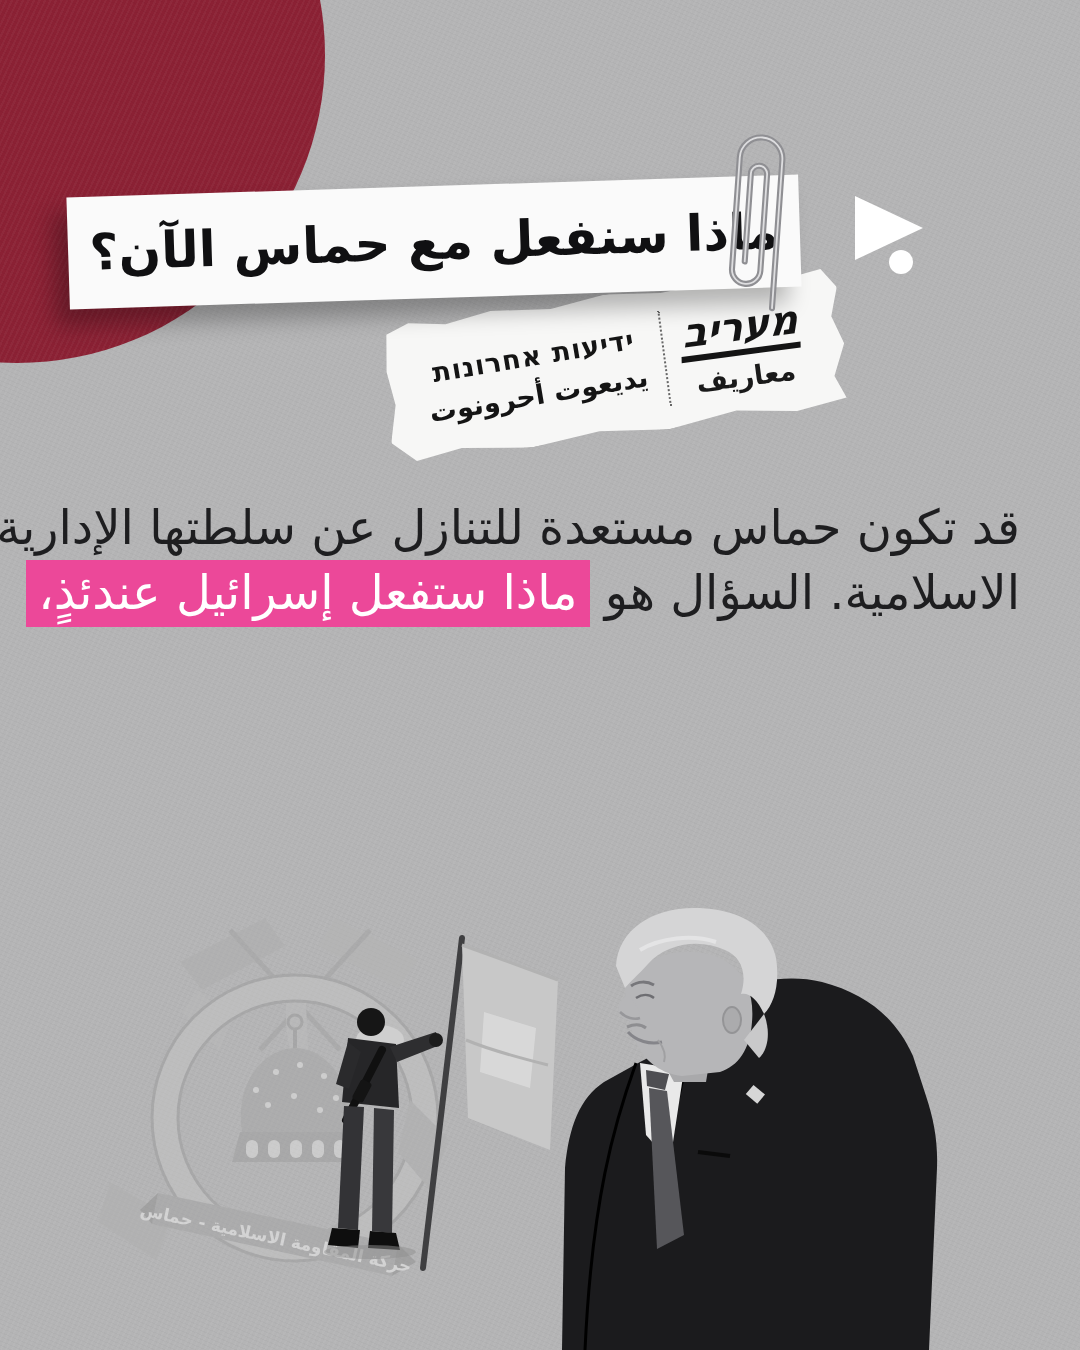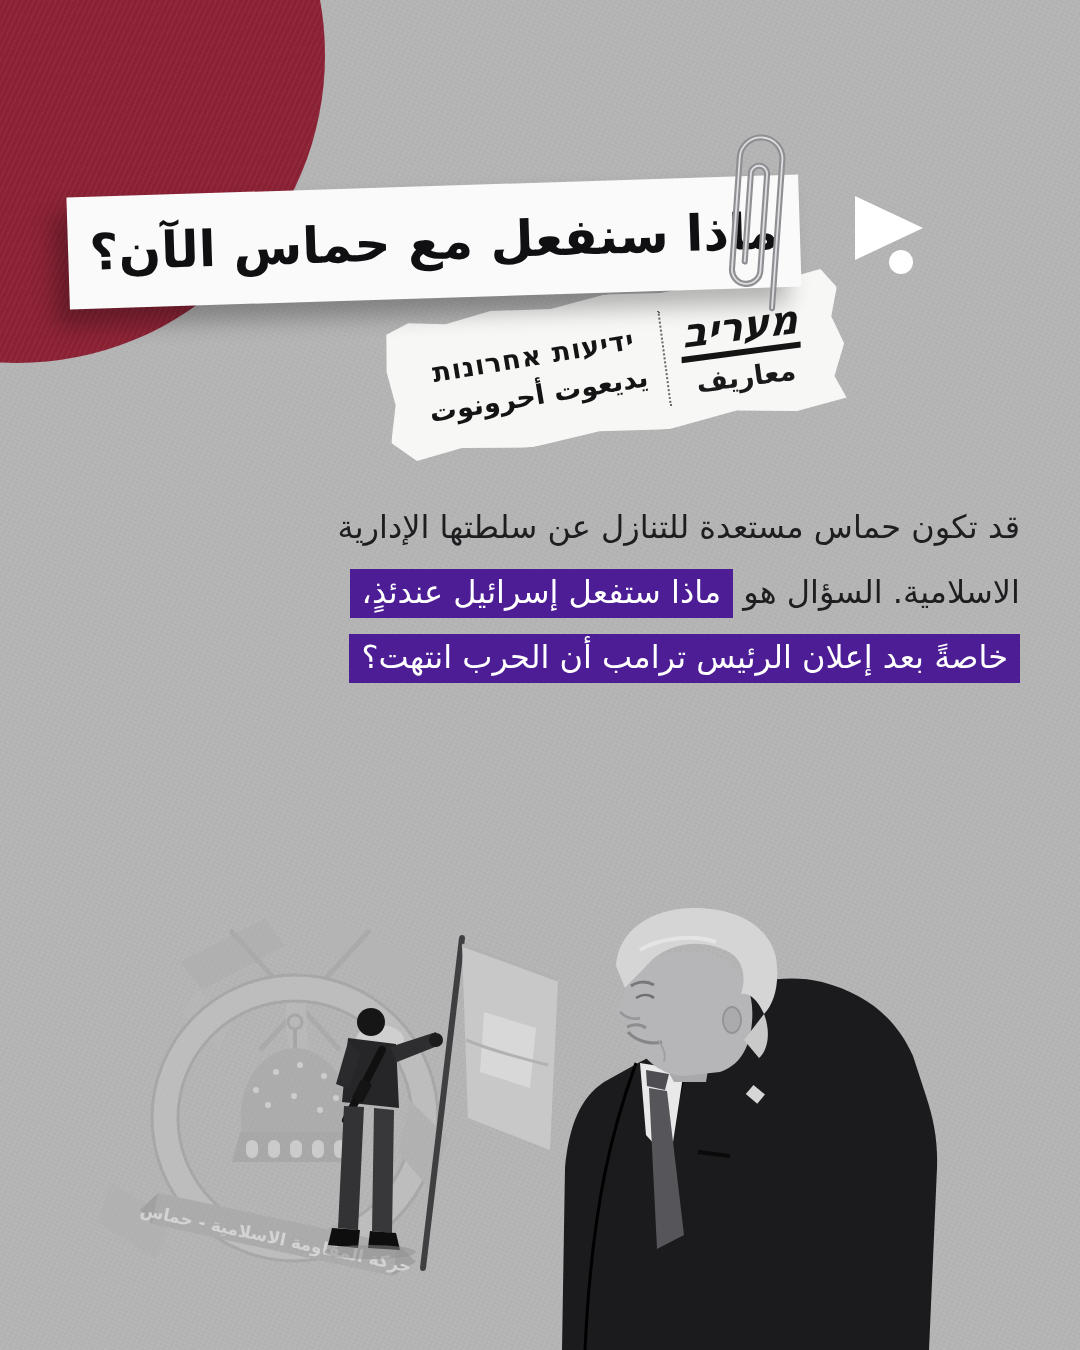--- a/index.html
+++ b/index.html
@@ -43,26 +43,26 @@
     transform:skewX(-6deg);
   }
   .maariv-ar{font-weight:bold;font-size:27px;color:#1a1a1a;margin-top:6px;}
   .clip-divider{width:0;height:96px;border-left:2px dotted #666;}
   .yedioth-he{font-weight:bold;font-size:27px;color:#141414;letter-spacing:1px;transform:rotate(-2deg);}
   .yedioth-ar{font-weight:bold;font-size:27px;color:#141414;margin-top:8px;transform:rotate(-2deg);}
   .paperclip{position:absolute;left:714px;top:118px;width:86px;height:198px;z-index:5;transform:rotate(4deg);}
   .play-mark{position:absolute;left:850px;top:192px;width:95px;height:95px;z-index:2;}
   .article{
     position:absolute;left:60px;top:495px;width:960px;
-    direction:rtl;text-align:right;color:#1e1e20;
-    font-size:32px;line-height:65px;z-index:2;
+    direction:rtl;text-align:left;color:#1e1e20;
+    font-size:48px;line-height:65px;z-index:2;
   }
   .article .line{white-space:nowrap;}
   .hl{
-    background:#4c1d95;color:#ffffff;
+    background:#ec4899;color:#ffffff;
     padding:4px 12px 7px;
   }
   .bottom-art{position:absolute;left:80px;top:900px;width:1000px;height:450px;z-index:1;}
 </style>
 </head>
 <body>
 
 <div class="canvas">
 
   <div class="corner-circle"></div>
@@ -90,21 +90,20 @@
   </div>
 
   <svg class="paperclip" viewBox="0 0 84 195">
     <path d="M 63 186 L 63 40 A 21 21 0 0 0 21 40 L 21 150 A 14 14 0 0 0 49 150 L 49 55 A 8 8 0 0 0 33 55 L 33 142" fill="none" stroke="#8f8f93" stroke-width="6" stroke-linecap="round"></path>
     <path d="M 63 186 L 63 40 A 21 21 0 0 0 21 40 L 21 150 A 14 14 0 0 0 49 150 L 49 55 A 8 8 0 0 0 33 55 L 33 142" fill="none" stroke="#dedee0" stroke-width="1.8" stroke-linecap="round"></path>
   </svg>
 
   <div class="article">
     <div class="line">قد تكون حماس مستعدة للتنازل عن سلطتها الإدارية</div>
     <div class="line"><span>الاسلامية. السؤال هو</span> <span class="hl">ماذا ستفعل إسرائيل عندئذٍ،</span></div>
-    <div class="line"><span class="hl">خاصةً بعد إعلان الرئيس ترامب أن الحرب انتهت؟</span></div>
   </div>
 
   <svg class="bottom-art" viewBox="0 0 1000 450">
 
     <g opacity="0.5">
 
       <polygon points="100,62 185,18 205,46 122,90" fill="#aeaeae"></polygon>
       <polygon points="255,18 338,60 318,88 238,46" fill="#b4b4b4"></polygon>
       <polygon points="118,90 150,120 140,150 102,112" fill="#b9b9b9"></polygon>
       <line x1="150" y1="30" x2="260" y2="150" stroke="#a2a2a2" stroke-width="5"></line>

